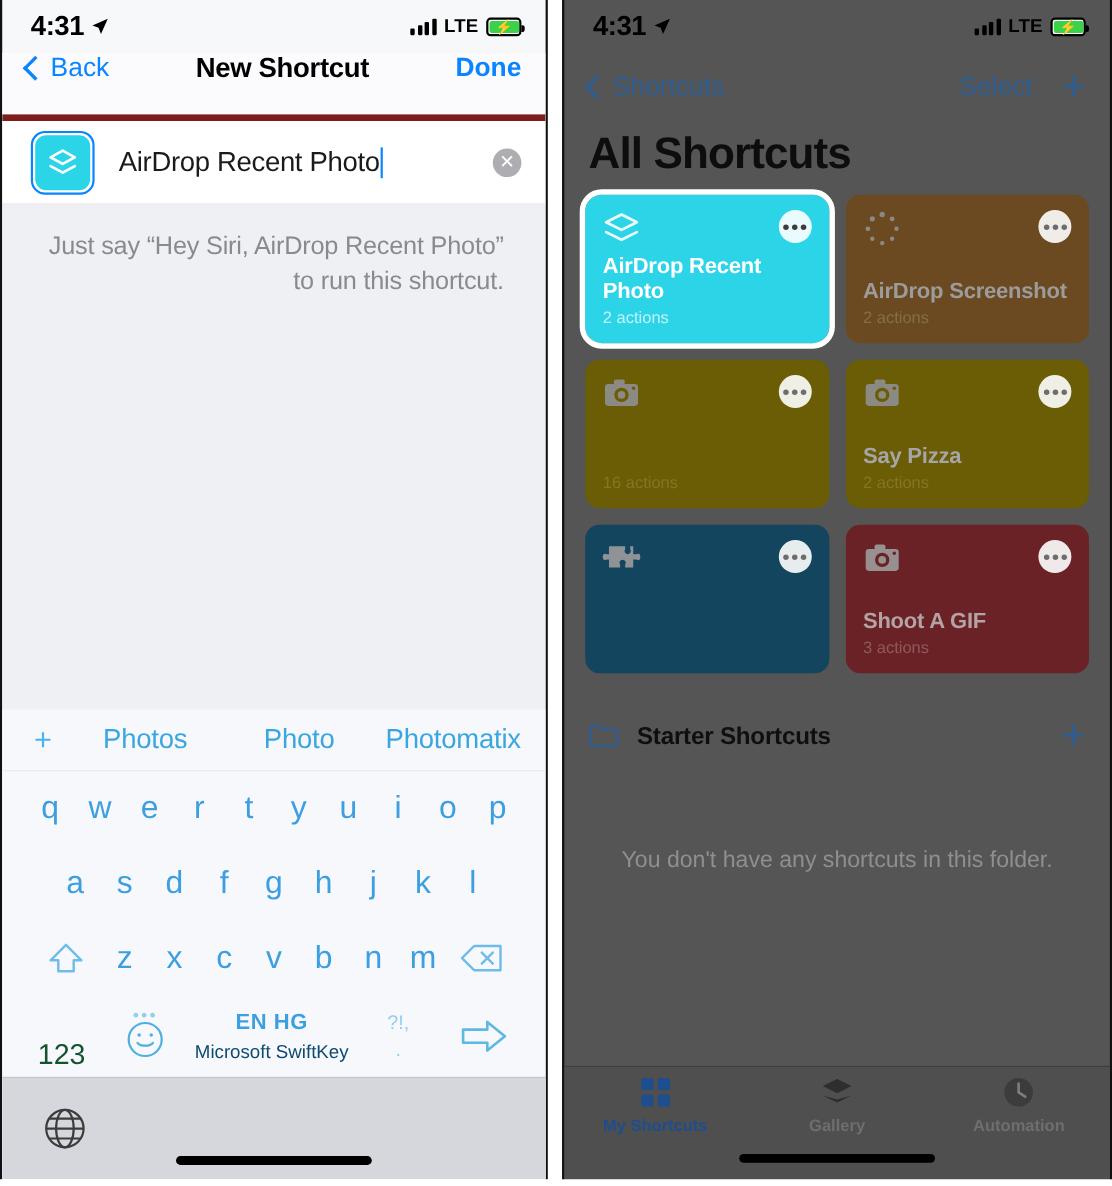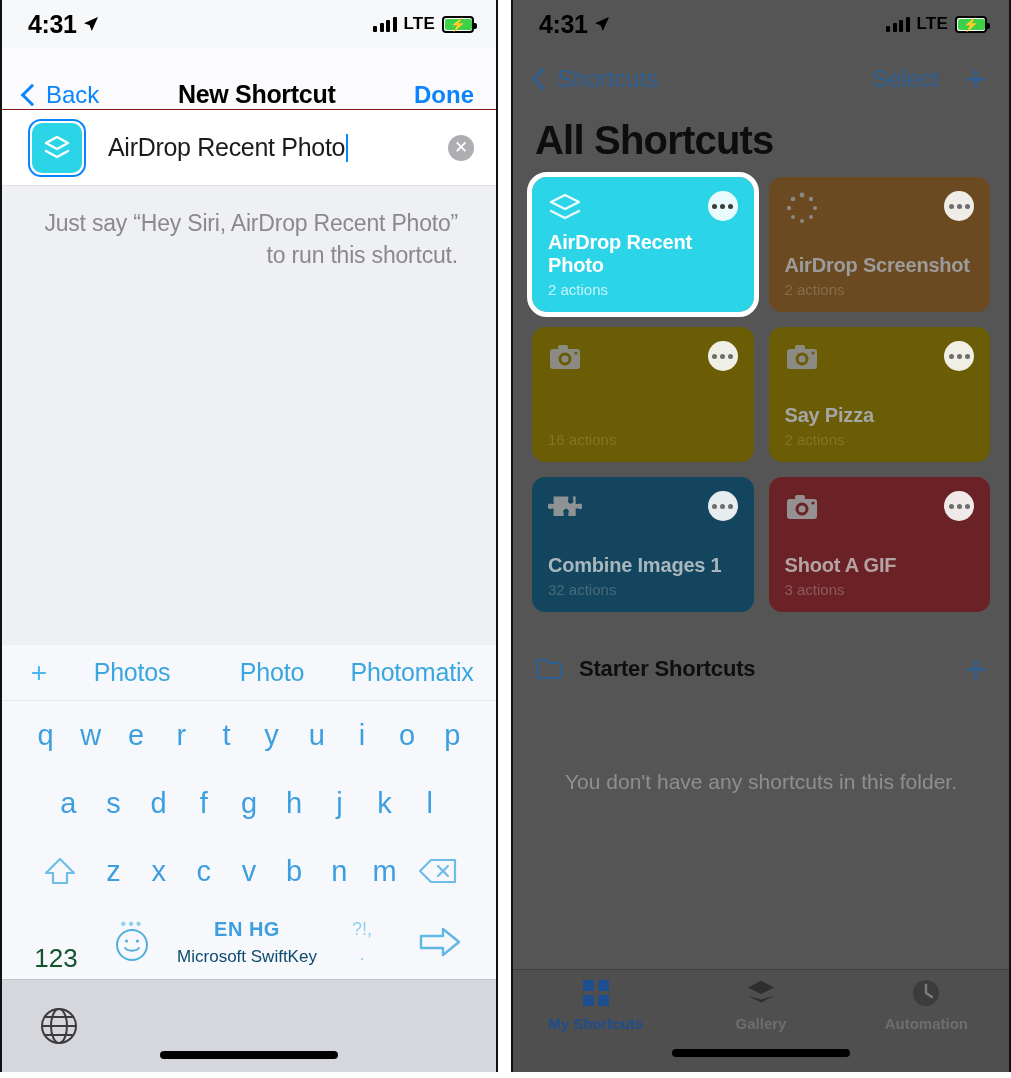--- a/index.html
+++ b/index.html
@@ -22,21 +22,21 @@
   .sb-bars i:nth-child(2){height:9px}
   .sb-bars i:nth-child(3){height:12px}
   .sb-bars i:nth-child(4){height:15px}
   .sb-lte{font-size:17px;font-weight:700;color:#000;letter-spacing:.2px;}
   .sb-batt{position:relative;width:32px;height:17px;border:2px solid #000;border-radius:4px;box-sizing:border-box;background:#fff;display:flex;align-items:center;justify-content:center;}
   .sb-batt::after{content:"";position:absolute;right:-5px;top:5px;width:3px;height:6px;background:#000;border-radius:0 2px 2px 0;}
   .sb-batt .fill{position:absolute;left:1px;top:1px;bottom:1px;width:27px;background:#3bd24a;border-radius:2px;}
   .sb-bolt{position:relative;z-index:2;font-size:13px;line-height:1;color:#111;}
 
   
-  .navbar{height:62px;display:flex;align-items:flex-end;justify-content:space-between;padding:0 22px;background:#fbfbfd;box-sizing:border-box;border-bottom:1px solid #7f1d1d;}
+  .navbar{height:62px;display:flex;align-items:flex-start;justify-content:space-between;padding:0 22px;background:#fbfbfd;box-sizing:border-box;border-bottom:6px solid #7f1d1d;}
   .nav-back{display:flex;align-items:center;gap:6px;color:#0a84ff;font-size:24px;cursor:pointer;}
   .chev{display:inline-block;width:13px;height:13px;border-left:3.5px solid #0a84ff;border-bottom:3.5px solid #0a84ff;transform:rotate(45deg);}
   .nav-title{font-size:25px;font-weight:700;color:#000;letter-spacing:-.3px;}
   .nav-done{color:#0a84ff;font-size:24px;font-weight:600;cursor:pointer;}
 
   
   .namecell{height:76px;background:#ffffff;display:flex;align-items:center;padding:0 22px 0 26px;box-sizing:border-box;border-bottom:1px solid #e2e2e6;}
   .icon-sel{width:58px;height:58px;border-radius:13px;border:2.5px solid #0a84ff;padding:2px;box-sizing:border-box;flex:none;}
   .icon-inner{width:100%;height:100%;border-radius:10px;background:#2cd4e8;display:flex;align-items:center;justify-content:center;}
   .name-text{flex:1;margin-left:22px;font-size:25px;color:#1b1b1b;letter-spacing:-.3px;white-space:nowrap;display:flex;align-items:center;}
@@ -385,24 +385,20 @@
         <div class="card-top">
           <svg class="card-ico" viewBox="0 0 34 34">
             <path d="M13 5h8v3a3 3 0 1 0 5 0V5h3v8h3a3 3 0 1 1 0 5h-3v8h-8v-3a3 3 0 1 0-5 0v3H5v-8H3a3 3 0 1 1 0-5h2V5z" fill="#9a9a9a" transform="translate(1,1) scale(0.92)"></path>
           </svg>
           <span class="dots-btn">
               <i></i>
               <i></i>
               <i></i>
             </span>
         </div>
-        <div>
-          <div class="card-title" style="color:#a9b6bd">Combine Images 1</div>
-          <div class="card-sub" style="color:#53747f">32 actions</div>
-        </div>
       </div>
 
       <div class="card" style="background:#6b2226">
         <div class="card-top">
           <svg class="card-ico" viewBox="0 0 34 34">
             <rect x="2" y="8" width="30" height="20" rx="3" fill="#9a9a9a"></rect>
             <rect x="10" y="4" width="10" height="5" rx="2" fill="#9a9a9a"></rect>
             <circle cx="17" cy="18" r="6.5" fill="#6b2226"></circle>
             <circle cx="17" cy="18" r="3.5" fill="#9a9a9a"></circle>
             <circle cx="28" cy="12" r="1.6" fill="#6b2226"></circle>

